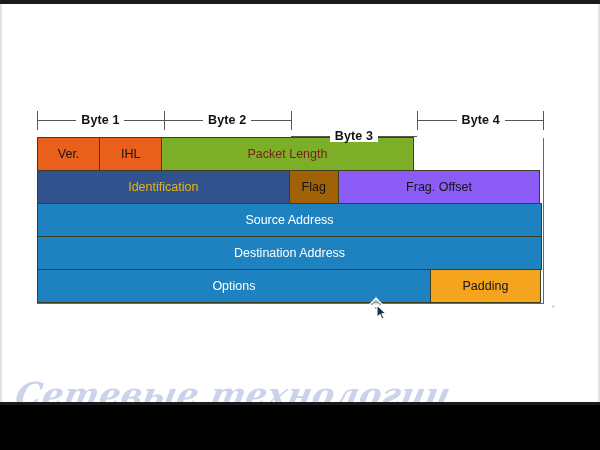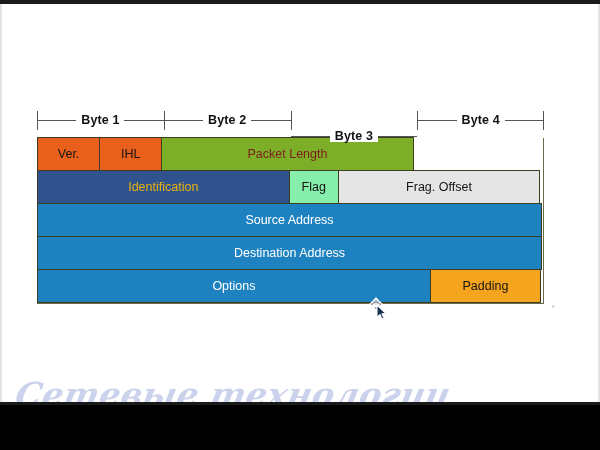--- a/index.html
+++ b/index.html
@@ -202,22 +202,22 @@
     </div>
 
   <div id="packet-table">
       <div class="pkt-row">
         <div class="pkt-cell c-dark" style="width: 12.5%; background: rgb(232, 96, 28); color: rgb(20, 20, 20);">Ver.</div>
         <div class="pkt-cell c-dark" style="width: 12.5%; background: rgb(232, 96, 28); color: rgb(20, 20, 20);">IHL</div>
         <div class="pkt-cell c-dark" style="width: 50%; background: rgb(124, 174, 40); color: #7f1d1d;">Packet Length</div>
       </div>
       <div class="pkt-row">
         <div class="pkt-cell c-light" style="width: 50%; background: rgb(49, 83, 141); color: #eab308;">Identification</div>
-        <div class="pkt-cell c-dark" style="width: 10%; background: #86efac; color: rgb(20, 20, 20);">Flag</div>
-        <div class="pkt-cell c-dark" style="width: 40%; background: #e5e5e5; color: rgb(20, 20, 20);">Frag. Offset</div>
+        <div class="pkt-cell c-dark" style="width: 10%; background: #a16207; color: rgb(20, 20, 20);">Flag</div>
+        <div class="pkt-cell c-dark" style="width: 40%; background: #8b5cf6; color: rgb(20, 20, 20);">Frag. Offset</div>
       </div>
       <div class="pkt-row">
         <div class="pkt-cell c-light" style="width: 100%; background: rgb(31, 130, 192); color: rgb(255, 255, 255);">Source Address</div>
       </div>
       <div class="pkt-row">
         <div class="pkt-cell c-light" style="width: 100%; background: rgb(31, 130, 192); color: rgb(255, 255, 255);">Destination Address</div>
       </div>
       <div class="pkt-row">
         <div class="pkt-cell c-light" style="width: 78%; background: rgb(31, 130, 192); color: rgb(255, 255, 255);">Options</div>
         <div class="pkt-cell c-dark" style="width: 22%; background: rgb(245, 164, 30); color: rgb(20, 20, 20);">Padding</div>

